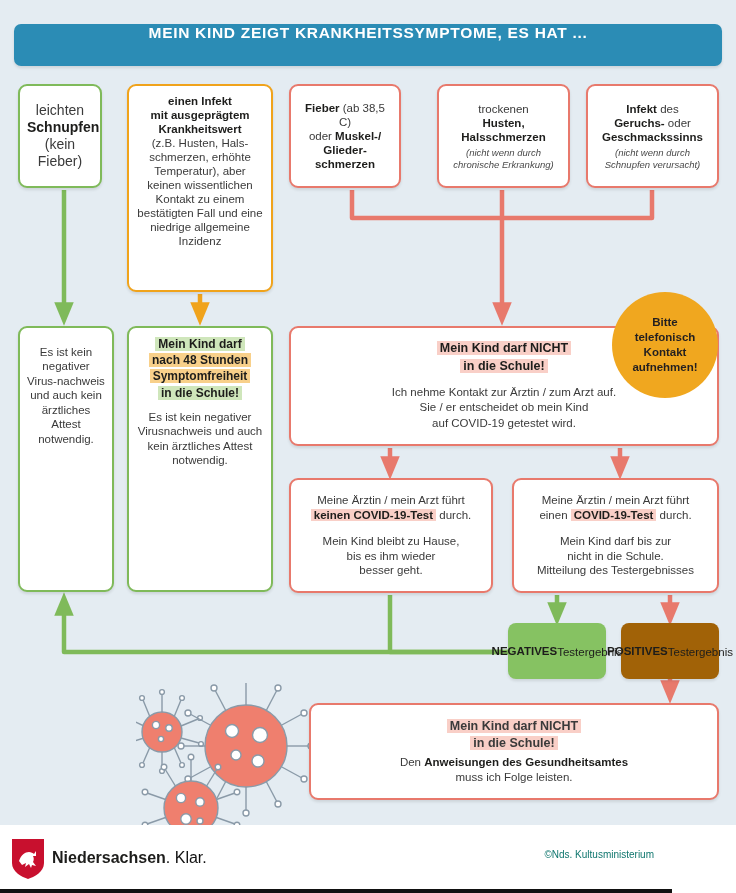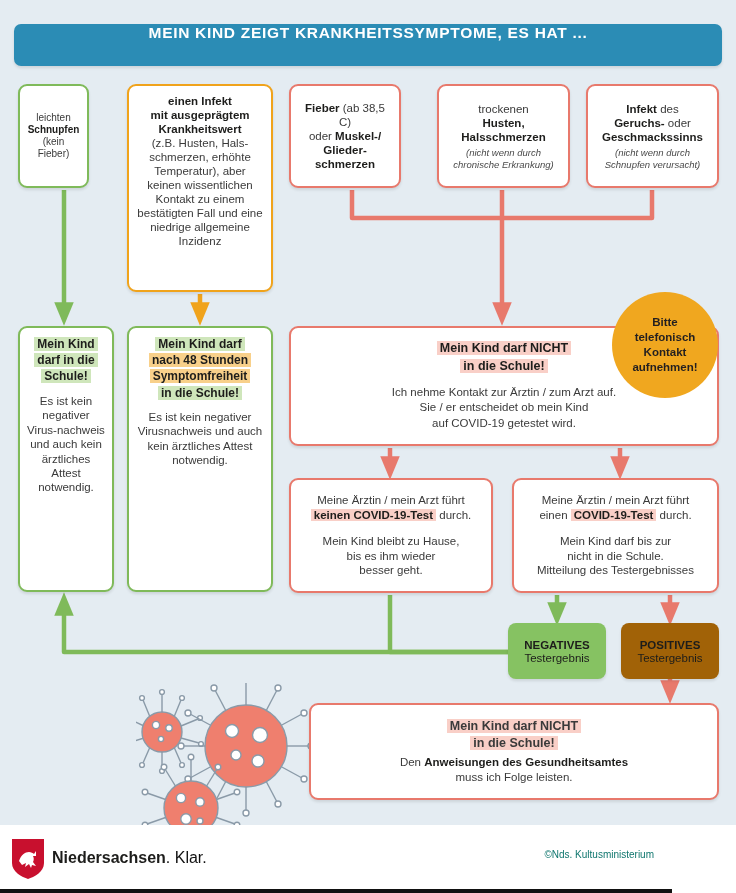--- a/index.html
+++ b/index.html
@@ -57,21 +57,21 @@
 
   b, .b { font-weight: bold; color: #1d1d1b; }
   .ital { font-style: italic; font-size: 9.5px; color: #4a4a4a; }
 
   
   .hl-green  { background: #cfe6bb; padding: 0 3px; }
   .hl-orange { background: #f8d08a; padding: 0 3px; }
   .hl-red    { background: #f9cfc7; padding: 0 3px; }
 
   
-  #sym-0 { left: 18px;  top: 84px;  width: 71px;  height: 104px; font-size: 10px; }
+  #sym-0 { left: 18px;  top: 84px;  width: 84px;  height: 104px; font-size: 14px; }
   #sym-1 { left: 127px; top: 84px;  width: 146px; height: 208px; font-size: 11.5px; }
   #sym-2 { left: 289px; top: 84px;  width: 112px; height: 104px; font-size: 11.5px; }
   #sym-3 { left: 437px; top: 84px;  width: 133px; height: 104px; font-size: 11.5px; }
   #sym-4 { left: 586px; top: 84px;  width: 133px; height: 104px; font-size: 11.5px; }
 
   
   #res-green-1 { left: 18px;  top: 326px; width: 96px;  height: 266px; font-size: 11.5px; }
   #res-green-2 { left: 127px; top: 326px; width: 146px; height: 266px; font-size: 11.5px; }
   .res-head { font-weight: bold; font-size: 12px; color: #1d1d1b; line-height: 1.35; }
   .res-body { margin-top: 9px; font-size: 11.5px; line-height: 1.26; }
@@ -101,21 +101,21 @@
   
   #box-test-no  { left: 289px; top: 478px; width: 204px; height: 115px; font-size: 11.5px; }
   #box-test-yes { left: 512px; top: 478px; width: 207px; height: 115px; font-size: 11.5px; }
   .test-head { line-height: 1.35; }
   .test-body { margin-top: 10px; line-height: 1.3; }
 
   
   .badge {
     position: absolute;
     border-radius: 8px;
-    display: flex; flex-direction: column;
+    display: flex; flex-direction: row;
     align-items: center; justify-content: center;
     color: #1d1d1b;
     box-shadow: 0 2px 3px rgba(0,0,0,0.10);
     z-index: 5;
   }
   #badge-neg { left: 508px; top: 623px; width: 98px; height: 56px; background: #86c262; }
   #badge-pos { left: 621px; top: 623px; width: 98px; height: 56px; background: #a16207; }
   .badge .l1 { font-weight: bold; font-size: 11.5px; }
   .badge .l2 { font-size: 11.5px; margin-top: 1px; }
 
@@ -233,25 +233,20 @@
     </div>
     <div>
       <b>Geruchs-</b><span> oder</span>
     </div>
     <div class="b">Geschmackssinns</div>
     <div class="ital" style="margin-top:3px">(nicht wenn durch</div>
     <div class="ital">Schnupfen verursacht)</div>
   </div>
 
   <div id="res-green-1" class="card green">
-    <div class="res-head">
-      <div><span class="hl-green">Mein Kind</span></div>
-      <div><span class="hl-green">darf in die</span></div>
-      <div><span class="hl-green">Schule!</span></div>
-    </div>
     <div class="res-body">Es ist kein negativer Virus-nachweis und auch kein ärztliches Attest notwendig.</div>
   </div>
 
   <div id="res-green-2" class="card green">
     <div class="res-head">
       <div><span class="hl-green">Mein Kind darf</span></div>
       <div><span class="hl-orange">nach 48 Stunden</span></div>
       <div><span class="hl-orange">Symptomfreiheit</span></div>
       <div><span class="hl-green">in die Schule!</span></div>
     </div>

